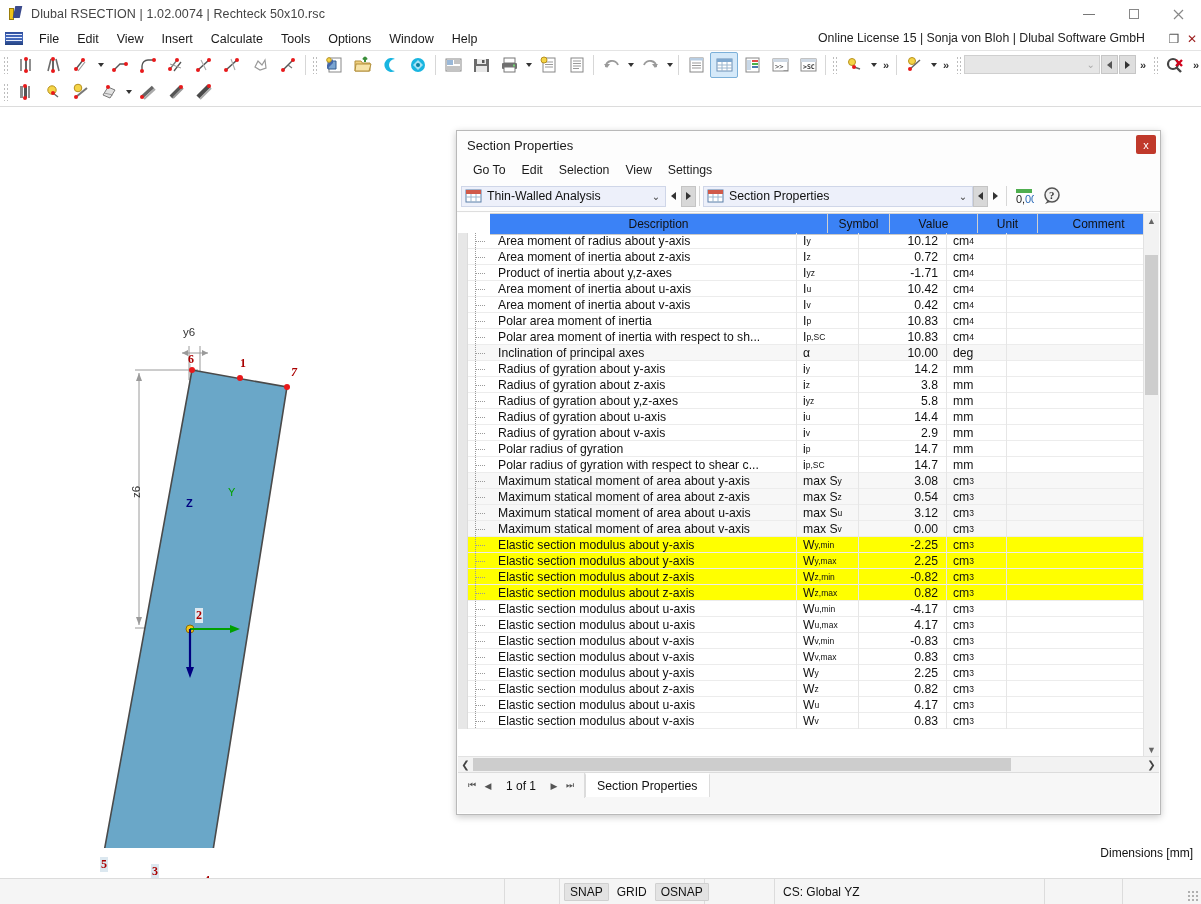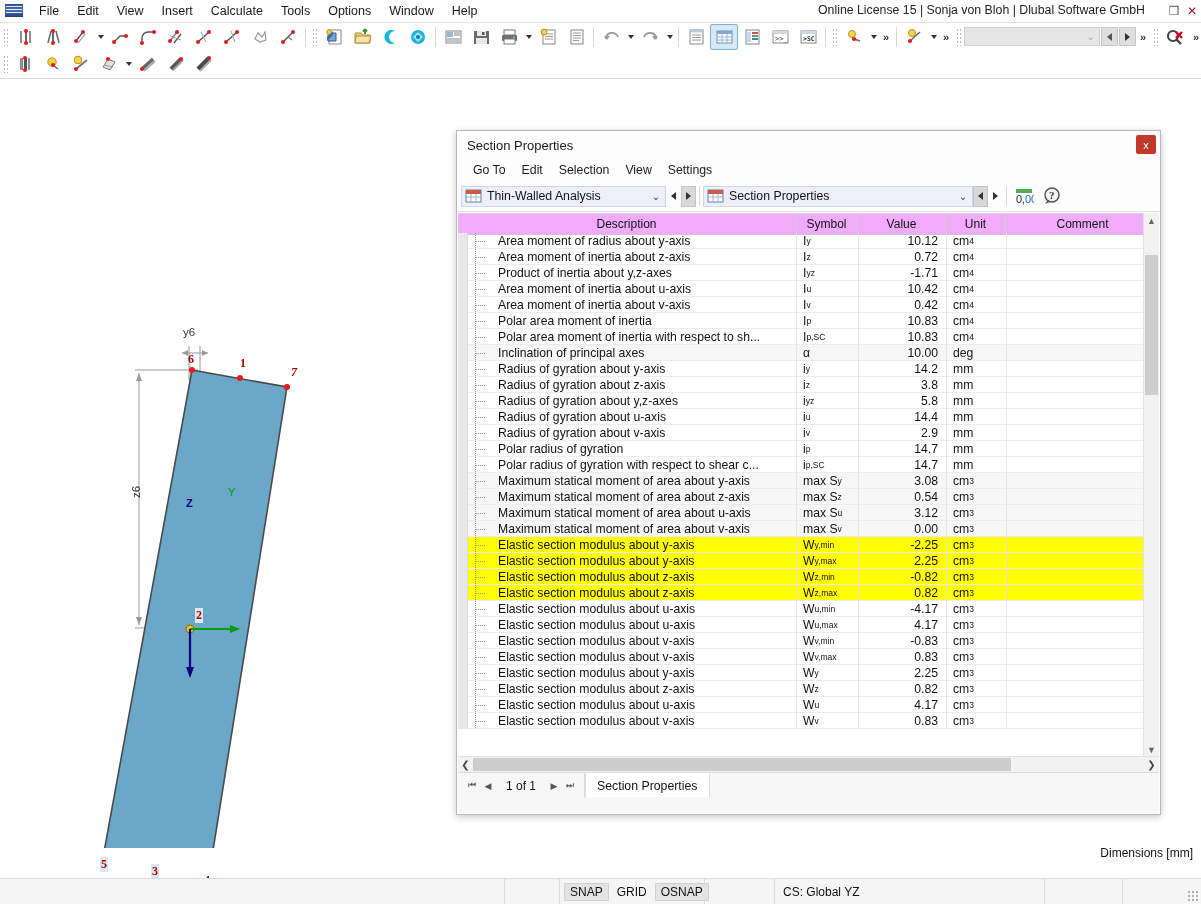--- a/index.html
+++ b/index.html
@@ -83,21 +83,21 @@
   .dcombo .ci{width:18px;height:15px;margin:0 4px 0 3px;flex:none;}
   .dcombo .ctext{font-size:12.3px;color:#111;white-space:nowrap;}
   .dcombo .cdrop{margin-left:auto;width:18px;display:flex;align-items:center;justify-content:center;color:#444;font-size:10px;}
   .dnav{width:15px;height:21px;display:flex;align-items:center;justify-content:center;flex:none;}
   .dnav.b{background:#d8d8d8;border:1px solid #c4c4c4;box-sizing:border-box;}
   .dnav i.l{border-top:4px solid transparent;border-bottom:4px solid transparent;border-right:5px solid #333;display:block;}
   .dnav i.r{border-top:4px solid transparent;border-bottom:4px solid transparent;border-left:5px solid #333;display:block;}
 
   
   .tbl-wrap{position:absolute;left:1px;top:82px;right:1px;bottom:42px;background:#fff;}
-  .tbl-head{display:flex;height:20px;background:#f0abfc;border-bottom:1px solid #c8c8c8;border-top:1px solid #d4d4d4;}
+  .tbl-head{display:flex;height:20px;background:#3b82f6;border-bottom:1px solid #c8c8c8;border-top:1px solid #d4d4d4;margin-left:32px;}
   .th{font-size:12px;color:#111;display:flex;align-items:center;justify-content:center;border-right:1px solid #d0d0d0;box-sizing:border-box;height:19px;}
   .tbl-body{position:absolute;left:0;top:20px;right:0;bottom:15px;overflow:hidden;}
   .trw{display:flex;height:16px;align-items:center;border-bottom:1px solid #ececec;box-sizing:border-box;}
   .trw.alt{background:#f7f7f7;}
   .trw.hl{background:#ffff00;}
   .cgut{width:10px;height:16px;background:#e7e7e7;border-right:1px solid #dcdcdc;flex:none;box-sizing:border-box;}
   .ctree{width:28px;height:16px;flex:none;position:relative;}
   .ctree .vline{position:absolute;left:7px;top:0;bottom:0;width:1px;
      background-image:linear-gradient(#9a9a9a 50%,transparent 50%);background-size:1px 2px;}
   .ctree .hline{position:absolute;left:8px;top:8px;width:10px;height:1px;
@@ -122,20 +122,40 @@
   .pg-btn{width:16px;height:22px;display:flex;align-items:center;justify-content:center;color:#555;font-size:9px;}
   .pg-txt{font-size:12px;color:#111;padding:0 10px;}
   .ftab{height:24px;display:flex;align-items:center;padding:0 11px;font-size:12.3px;color:#111;
         background:#fff;border:1px solid #dcdcdc;border-top:2px solid #fff;border-bottom:none;margin-top:0;box-sizing:border-box;}
 </style>
 </head>
 <body>
 
 <div class="app">
 
+  <div class="titlebar">
+    <div class="appicon">
+      <div class="b1"></div>
+        <div class="b2"></div>
+    </div>
+    <div class="ttl">Dlubal RSECTION | 1.02.0074 | Rechteck 50x10.rsc</div>
+    <div class="wbtns">
+      <div class="wbtn">
+          <div class="wb-min"></div>
+        </div>
+      <div class="wbtn">
+          <div class="wb-max"></div>
+        </div>
+      <div class="wbtn wb-close">
+        <svg width="11" height="11" viewBox="0 0 11 11">
+            <path d="M1 1 L10 10 M10 1 L1 10" stroke="#888" stroke-width="1.2" fill="none"></path>
+          </svg>
+      </div>
+    </div>
+  </div>
 
   <div class="menubar">
     <div class="menuicon">
       <div class="mi"></div>
       <div class="ml" style="left:2px;top:3px;width:16px;height:1px;"></div>
       <div class="ml" style="left:2px;top:6px;width:16px;height:1px;"></div>
       <div class="ml" style="left:2px;top:9px;width:16px;height:1px;"></div>
     </div>
     <div class="mi-item">File</div>
     <div class="mi-item">Edit</div>

